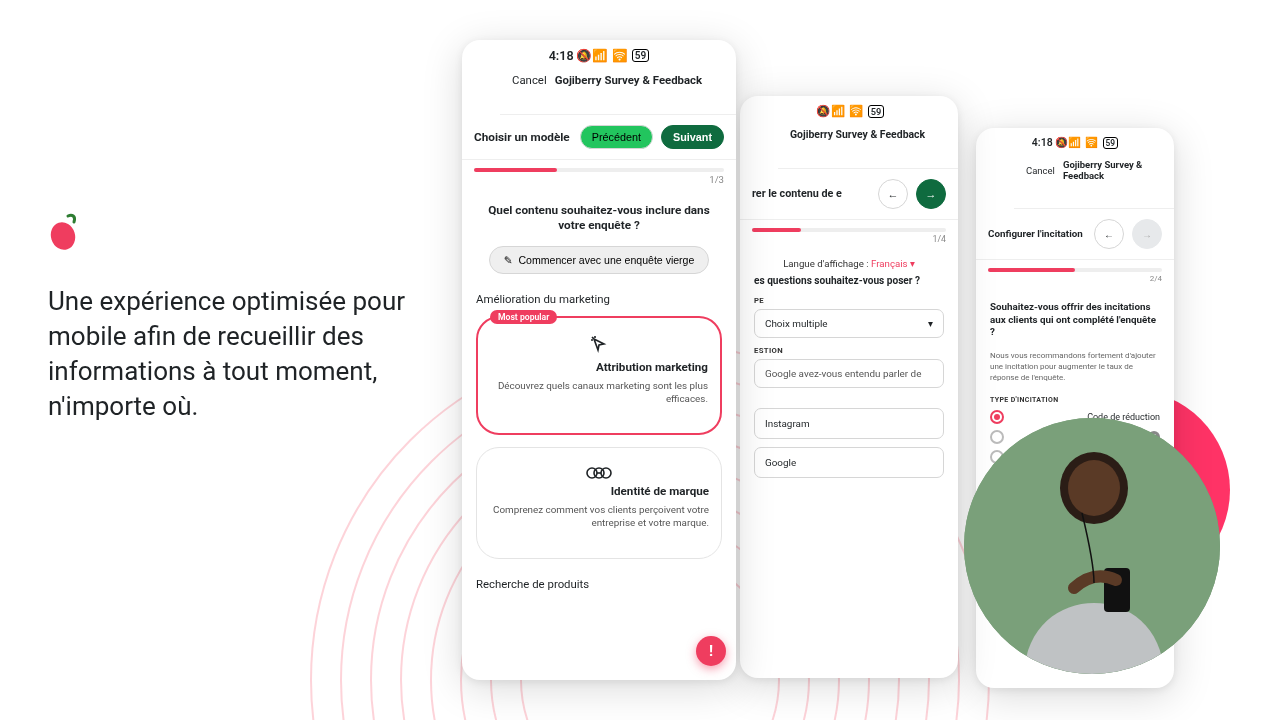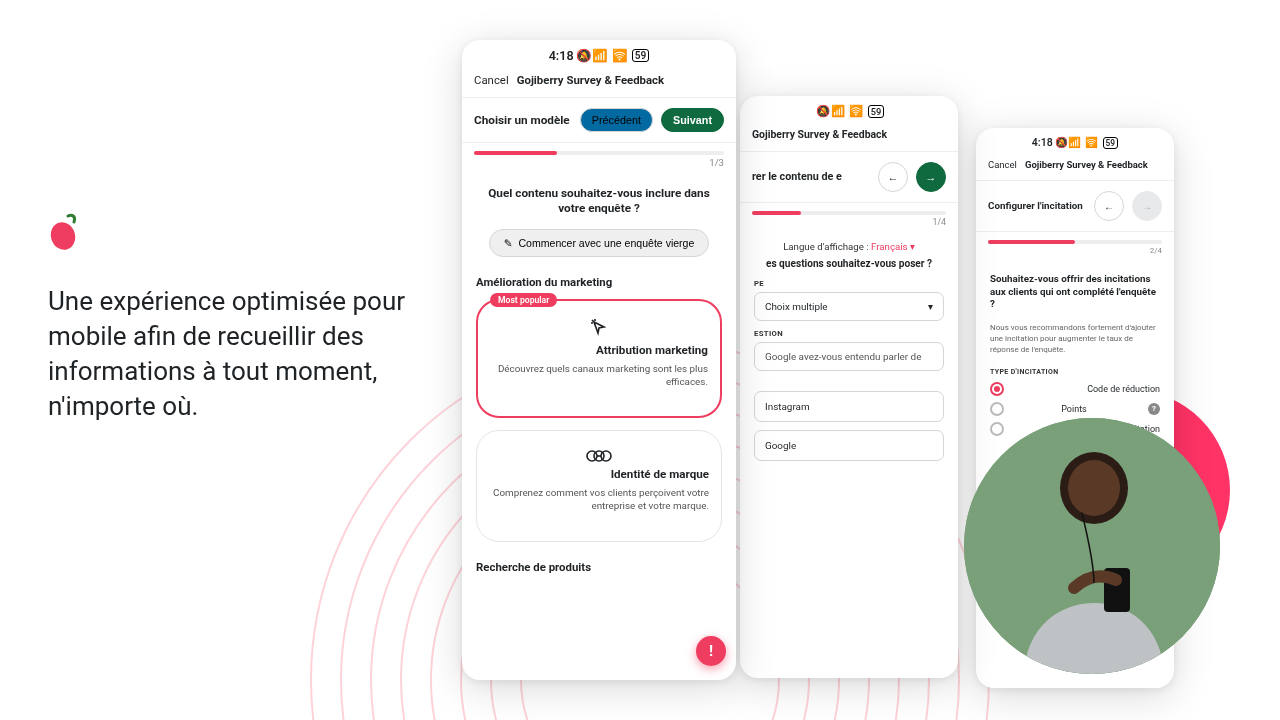--- a/index.html
+++ b/index.html
@@ -46,33 +46,34 @@
   .phone3 { width: 198px; height: 560px; left: 976px; top: 128px; z-index: 3; font-size: 10px;}
   .phone2 { width: 218px; height: 582px; left: 740px; top: 96px;  z-index: 4; font-size: 11px;}
   .phone1 { width: 274px; height: 640px; left: 462px; top: 40px;  z-index: 5; font-size: 12px;}
 
   .statusbar {
     display: flex; justify-content: center; align-items: center;
     padding: 8px 14px 4px; font-weight: 600; font-size: 1.05em;
   }
   .statusbar .icons { display:flex; gap:4px; align-items:center; }
   .navrow {
-    display: flex; align-items: center; padding: 6px 12px 10px; gap: 8px;
+    display: flex; align-items: center; padding: 6px 12px 27px; gap: 8px;
     border-bottom: 1px solid #eee;
+    margin-left: 38px;
   }
   .navrow .cancel { color: #1f2326; font-size: .95em; }
   .navrow .title  { font-weight: 700; font-size: .95em; }
   .stepbar {
     display: flex; align-items: center; justify-content: space-between;
     padding: 10px 12px; border-bottom: 1px solid #eee; gap:8px;
   }
   .stepbar .label { font-weight: 700; font-size: .98em; flex:1; line-height:1.2;}
   .pillbtn {
     border: 1px solid #d6d6d6; border-radius: 999px; padding: 5px 11px;
-    background: #0369a1; font-size: .9em; cursor: pointer;
+    background: #22c55e; font-size: .9em; cursor: pointer;
   }
   .pillbtn.solid {
     background: #0f6b3f; color: #fff; border-color: #0f6b3f; font-weight:600;
   }
   .circlebtn {
     width: 30px; height: 30px; border-radius: 50%; border:1px solid #d6d6d6;
     display:inline-flex; align-items:center; justify-content:center; background:#fff; cursor:pointer;
   }
   .circlebtn.solid { background:#0f6b3f; border-color:#0f6b3f; color:#fff; }
   .circlebtn.dis { background:#e7e9eb; color:#aaa; border-color:#e7e9eb; }
@@ -82,42 +83,42 @@
   }
   .progress .fill { height: 100%; background: #ef3d5f; border-radius: 3px; }
   .progresswrap .count { text-align: right; font-size: .8em; color:#888; margin-top:2px; }
   .content { padding: 10px 14px 16px; }
   .q { text-align: center; font-weight: 700; font-size: .98em; margin: 4px 0 12px; line-height:1.3;}
   .startblank {
     display:flex; align-items:center; justify-content:center; gap:6px;
     border:1px solid #d6d6d6; border-radius:999px; padding:7px 14px; font-size:.88em; margin:0 auto;
     cursor:pointer;
   }
-  .section-h { font-weight:700; font-size:.95em; margin: 18px 0 10px; }
+  .section-h { font-weight:400; font-size:.95em; margin: 18px 0 10px; }
   .card {
     border:1px solid #e4e4e4; border-radius:23px; padding:14px 12px 28px; text-align:right;
     margin-bottom:12px; position:relative;
   }
   .card.sel { border:2px solid #ef3d5f; }
   .card .tag {
     position:absolute; top:-8px; left:12px; background:#ef3d5f; color:#fff;
     font-size:.72em; padding:2px 8px; border-radius:999px; font-weight:600;
   }
   .card .ic { margin-bottom:4px; display:flex; justify-content:center; }
   .card h3 { font-size:.97em; font-weight:700; margin:4px 0 5px; }
   .card p  { font-size:.82em; color:#555; line-height:1.35; }
   .fab {
     position:absolute; right:10px; bottom:14px; width:30px; height:30px; border-radius:50%;
     background:#ef3d5f; color:#fff; display:flex; align-items:center; justify-content:center;
     box-shadow:0 3px 10px rgba(239,61,95,.5); font-weight:700; font-size:15px;
   }
   
   .langrow { text-align:center; font-size:.88em; color:#333; margin-bottom:6px; }
   .langrow .lang { color:#ef3d5f; }
-  .subq { font-weight:700; text-align:center; font-size:.92em; margin-bottom:10px; }
+  .subq { font-weight:700; font-size:.92em; margin-bottom:10px; }
   .lbl { font-weight:700; font-size:.7em; letter-spacing:.05em; color:#333; margin:8px 0 4px; }
   .select, .input {
     border:1px solid #d6d6d6; border-radius:7px; padding:8px 10px; font-size:.9em; background:#fff;
     width:100%; display:flex; justify-content:space-between; align-items:center; cursor:pointer;
   }
   .input { cursor:text; color:#555; }
   .opt {
     border:1px solid #d6d6d6; border-radius:7px; padding:9px 10px; font-size:.9em;
     margin-bottom:8px; cursor:pointer; background:#fff;
   }

